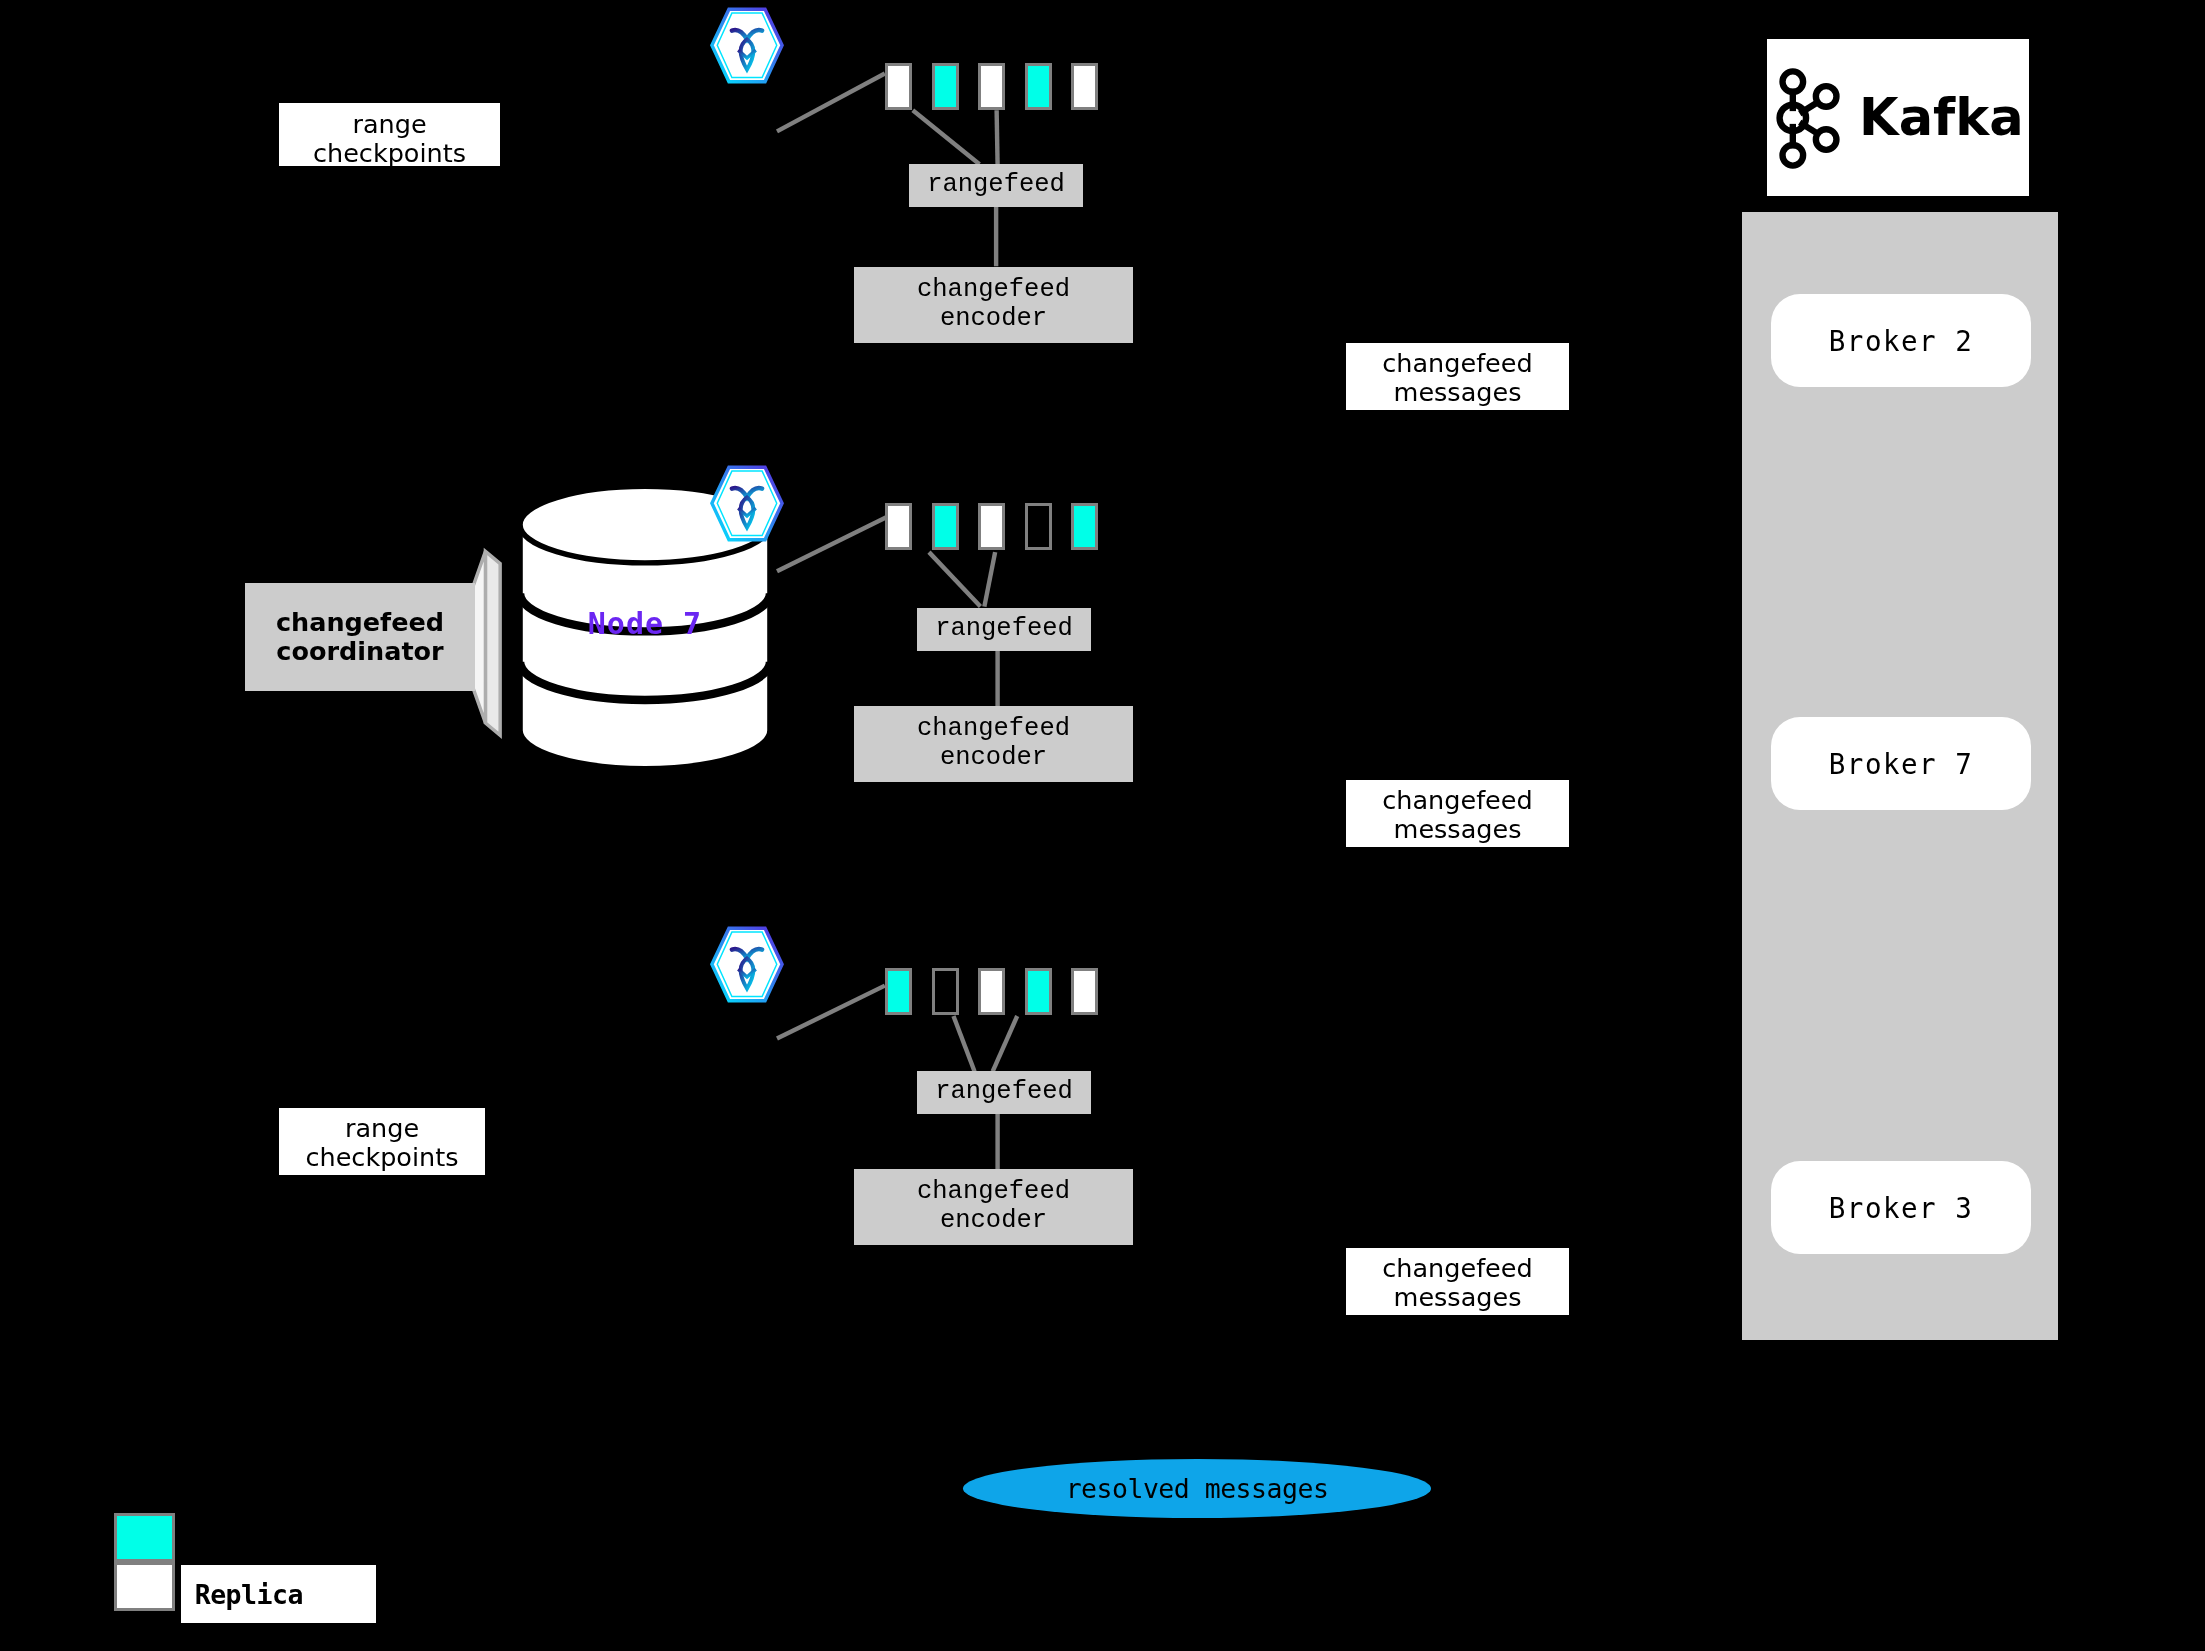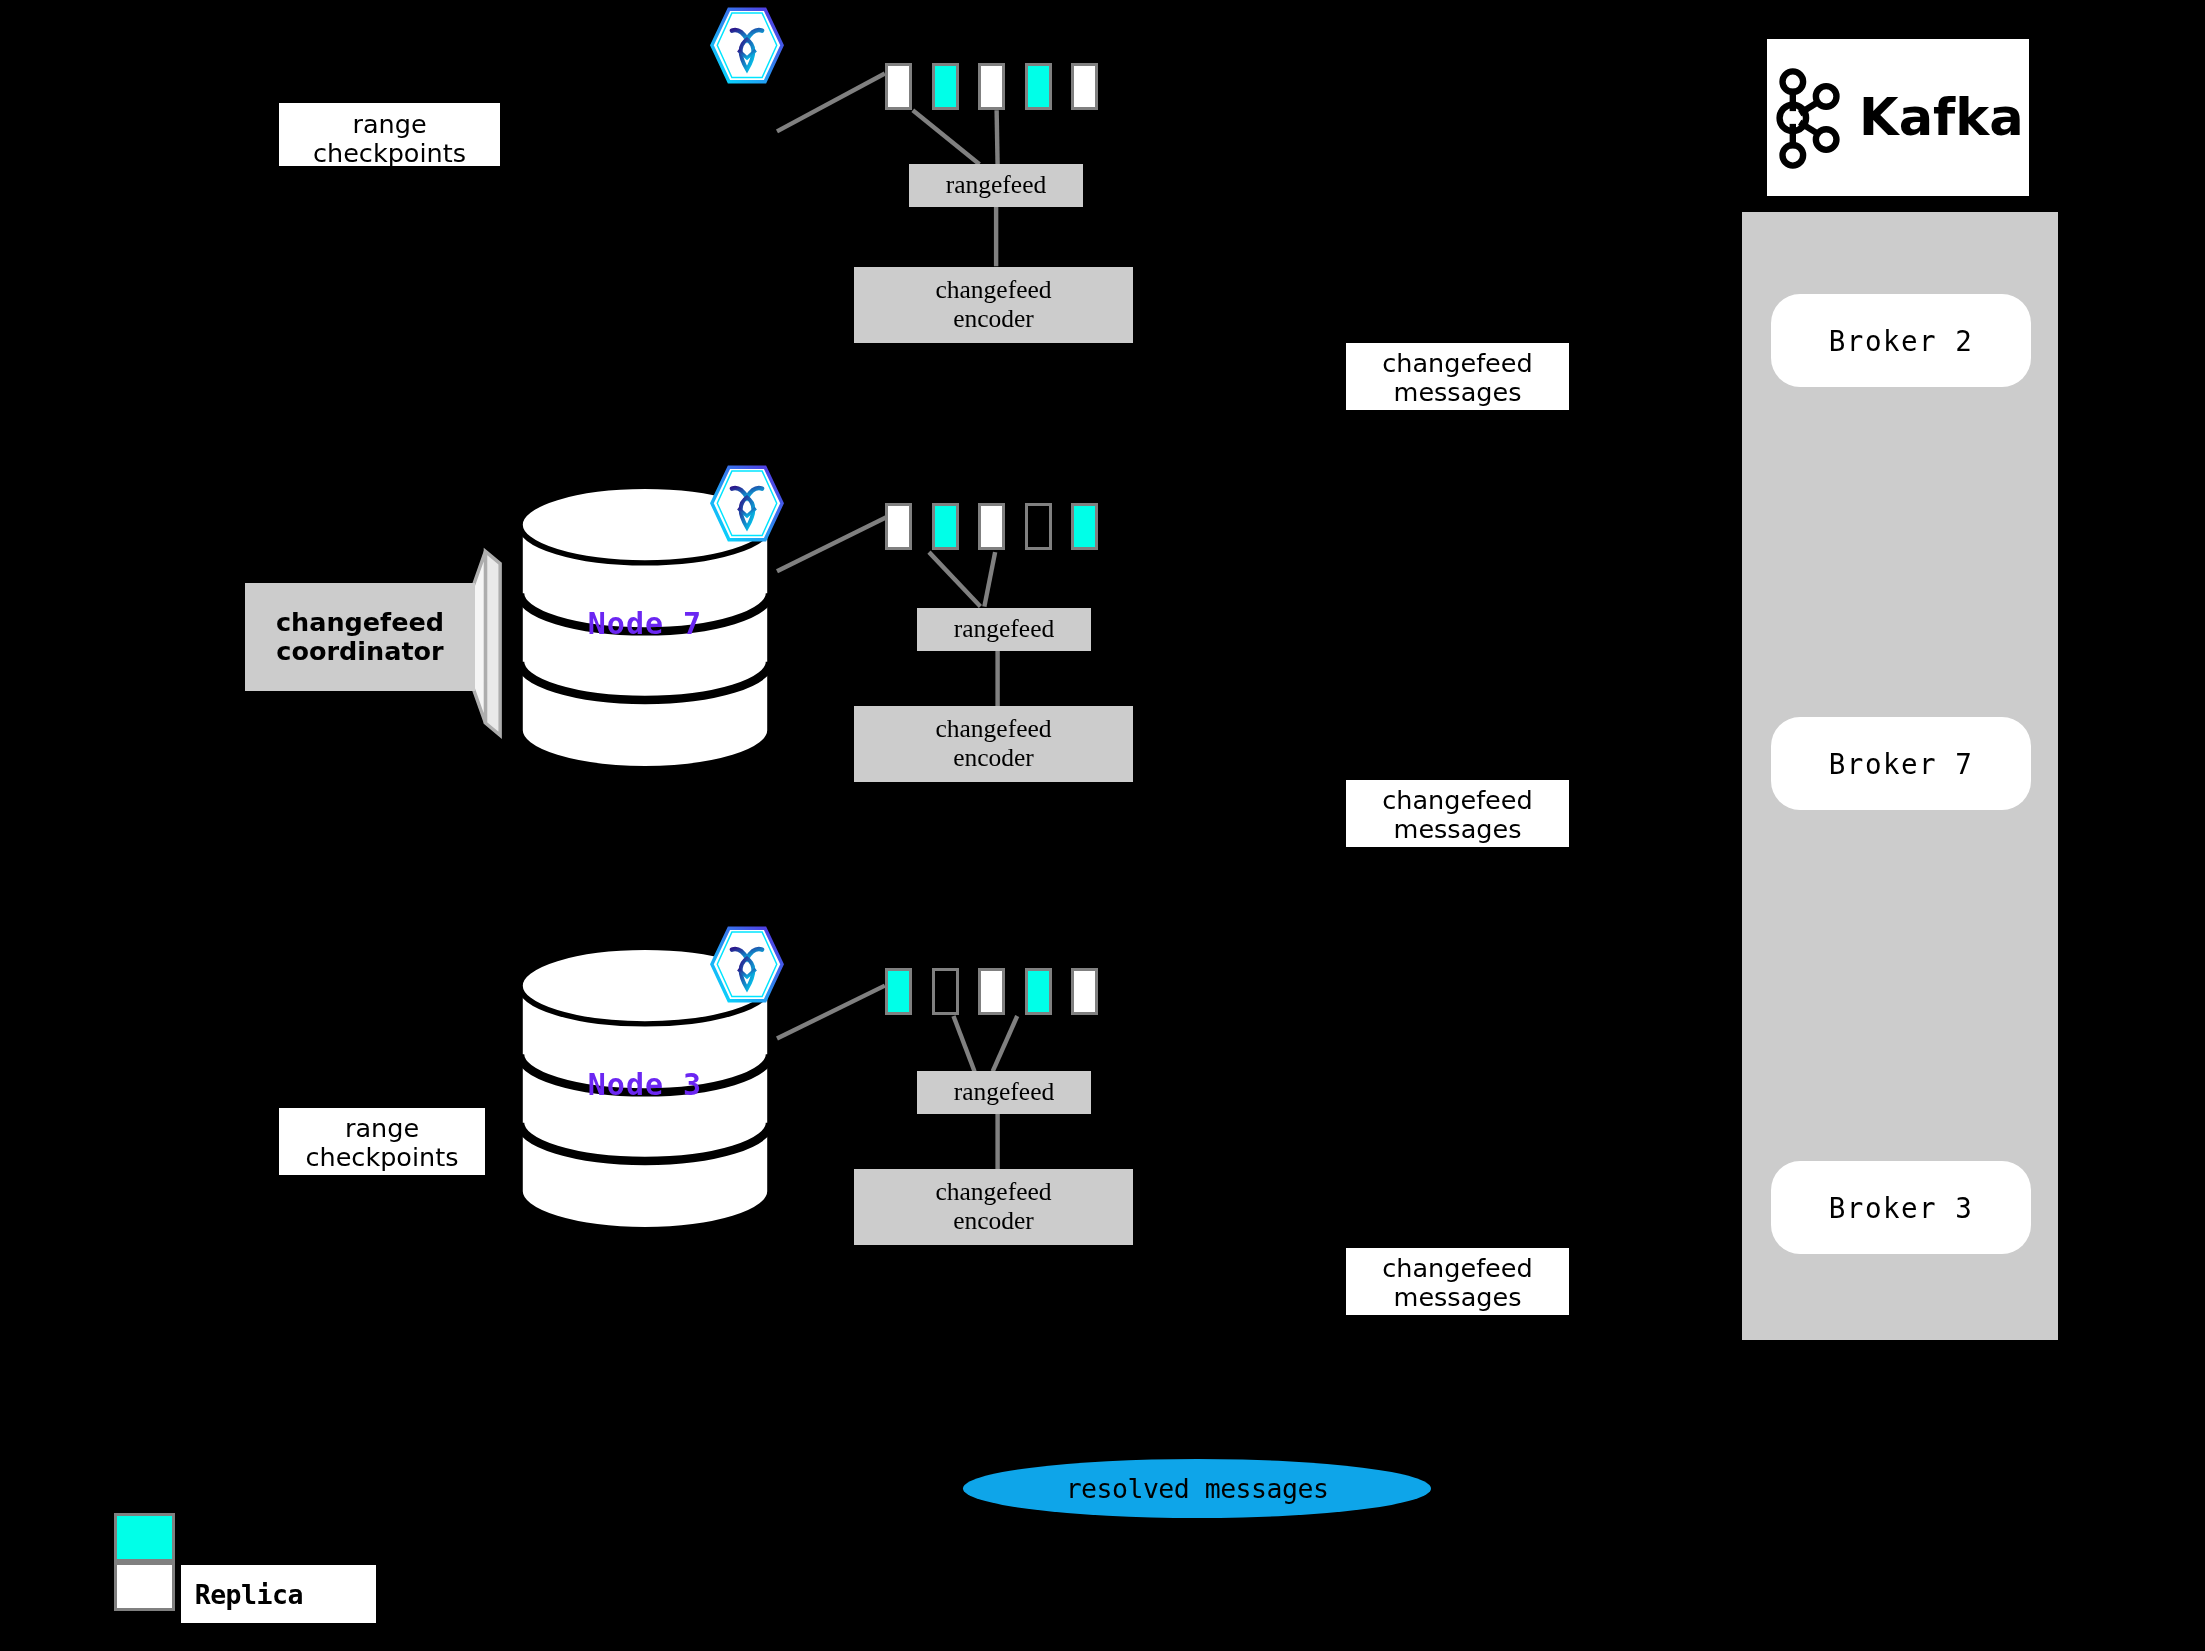--- a/index.html
+++ b/index.html
@@ -21,21 +21,21 @@
   
   .range{position:absolute;width:27px;height:47px;border:3.4px solid #808080;box-sizing:border-box;}
   .range.replica{background:#FFFFFF;}
   .range.leaseholder{background:#00FFE8;}
   .range.empty{background:transparent;}
 
   
   .gbox{position:absolute;background:#CCCCCC;color:#000;
         display:flex;align-items:center;justify-content:center;
         text-align:center;line-height:1.12;font-size:25.5px;
-        font-family:Liberation Serif, serif;}
+        font-family:Liberation Mono, monospace;}
 
   
   .wbox{position:absolute;background:#FFFFFF;color:#000;
         text-align:center;line-height:1.15;font-size:25.5px;
         font-family:"DejaVu Sans",sans-serif;overflow:visible;}
   .wbox .ln{display:block;}
 
   
   .coord-wrap{position:absolute;}
   .coord-box{position:absolute;background:#CCCCCC;color:#000;font-weight:bold;
@@ -190,29 +190,20 @@
   <div class="gbox" style="left:854px;top:706px;width:279px;height:76px;flex-direction:column;">
     <span>changefeed</span>
     <span>encoder</span>
   </div>
 
   <div class="wbox" style="left:1346px;top:780px;width:223px;height:61px;padding-top:5.9px;">
     <span class="ln">changefeed</span>
     <span class="ln">messages</span>
   </div>
 
-  <div class="cyl" style="left:515px;top:944px;">
-    <svg viewBox="0 0 530 590">
-      <path d="M10 85 L10 505 A255 78 0 0 0 520 505 L520 85 Z" fill="#fff" stroke="#000" stroke-width="11"></path>
-      <ellipse cx="265" cy="85" rx="255" ry="78" fill="#fff" stroke="#000" stroke-width="11"></ellipse>
-      <path d="M10 225 A255 78 0 0 0 520 225" fill="none" stroke="#000" stroke-width="17"></path>
-      <path d="M10 365 A255 78 0 0 0 520 365" fill="none" stroke="#000" stroke-width="17"></path>
-    </svg>
-    <div class="cyl-label" style="top:123px;">Node 3</div>
-  </div>
   <div class="croach" style="left:708px;top:924px;">
     <svg viewBox="0 0 160 165">
       <defs>
         <linearGradient id="hg3" x1="0" y1="1" x2="1" y2="0">
           <stop offset="0" stop-color="#00E5FF"></stop>
             <stop offset="1" stop-color="#5A2BE0"></stop>
         </linearGradient>
         <linearGradient id="bg3" x1="0" y1="0" x2="1" y2="1">
           <stop offset="0" stop-color="#2B1A8C"></stop>
             <stop offset="1" stop-color="#00D7F5"></stop>

